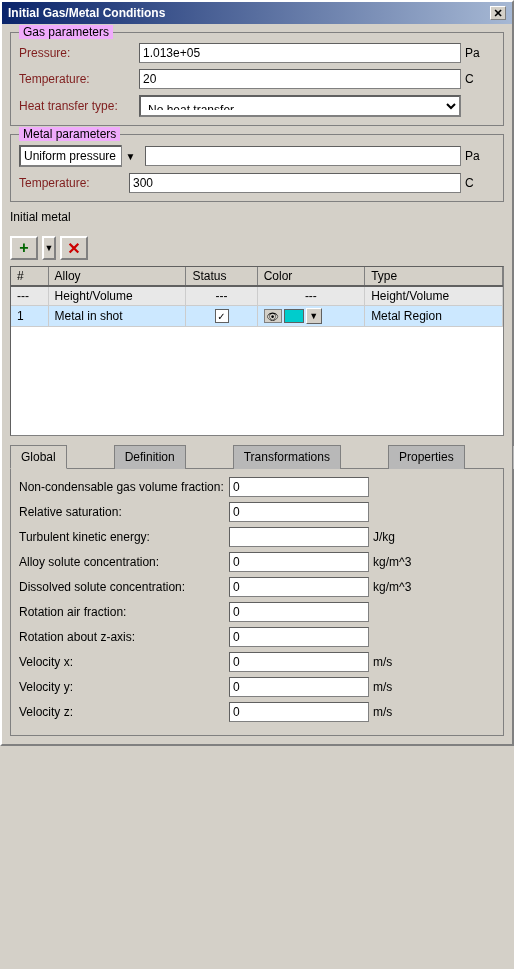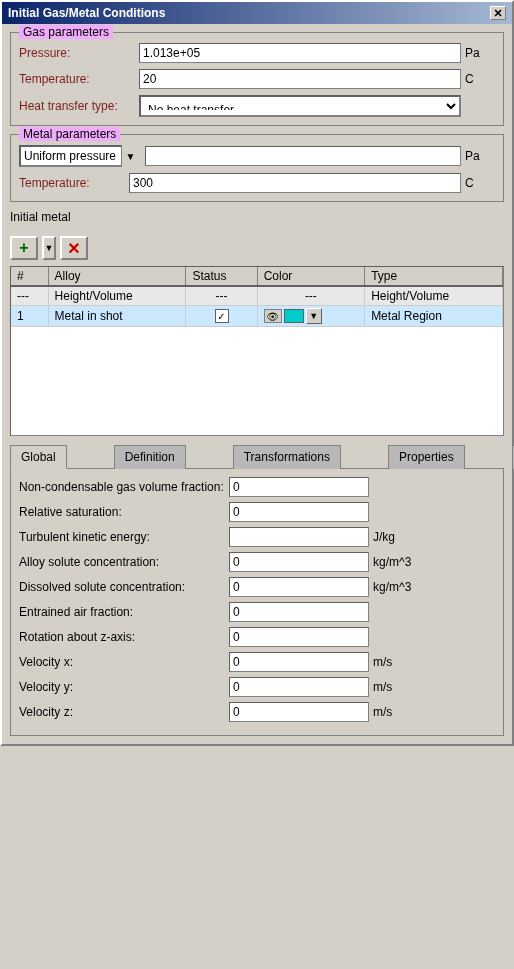--- a/index.html
+++ b/index.html
@@ -481,21 +481,21 @@
             <span class="tab-form-label">Alloy solute concentration:</span>
             <input type="text" class="tab-form-input" value="0" style="">
             <span class="tab-form-unit">kg/m^3</span>
           </div>
           <div class="tab-form-row">
             <span class="tab-form-label">Dissolved solute concentration:</span>
             <input type="text" class="tab-form-input" value="0" style="">
             <span class="tab-form-unit">kg/m^3</span>
           </div>
           <div class="tab-form-row">
-            <span class="tab-form-label">Entrained air fraction:</span>
+            <span class="tab-form-label">Rotation air fraction:</span>
             <input type="text" class="tab-form-input" value="0" style="">
             <span class="tab-form-unit"></span>
           </div>
           <div class="tab-form-row">
             <span class="tab-form-label">Rotation about z-axis:</span>
             <input type="text" class="tab-form-input" value="0" style="">
             <span class="tab-form-unit"></span>
           </div>
           <div class="tab-form-row">
             <span class="tab-form-label">Velocity x:</span>

